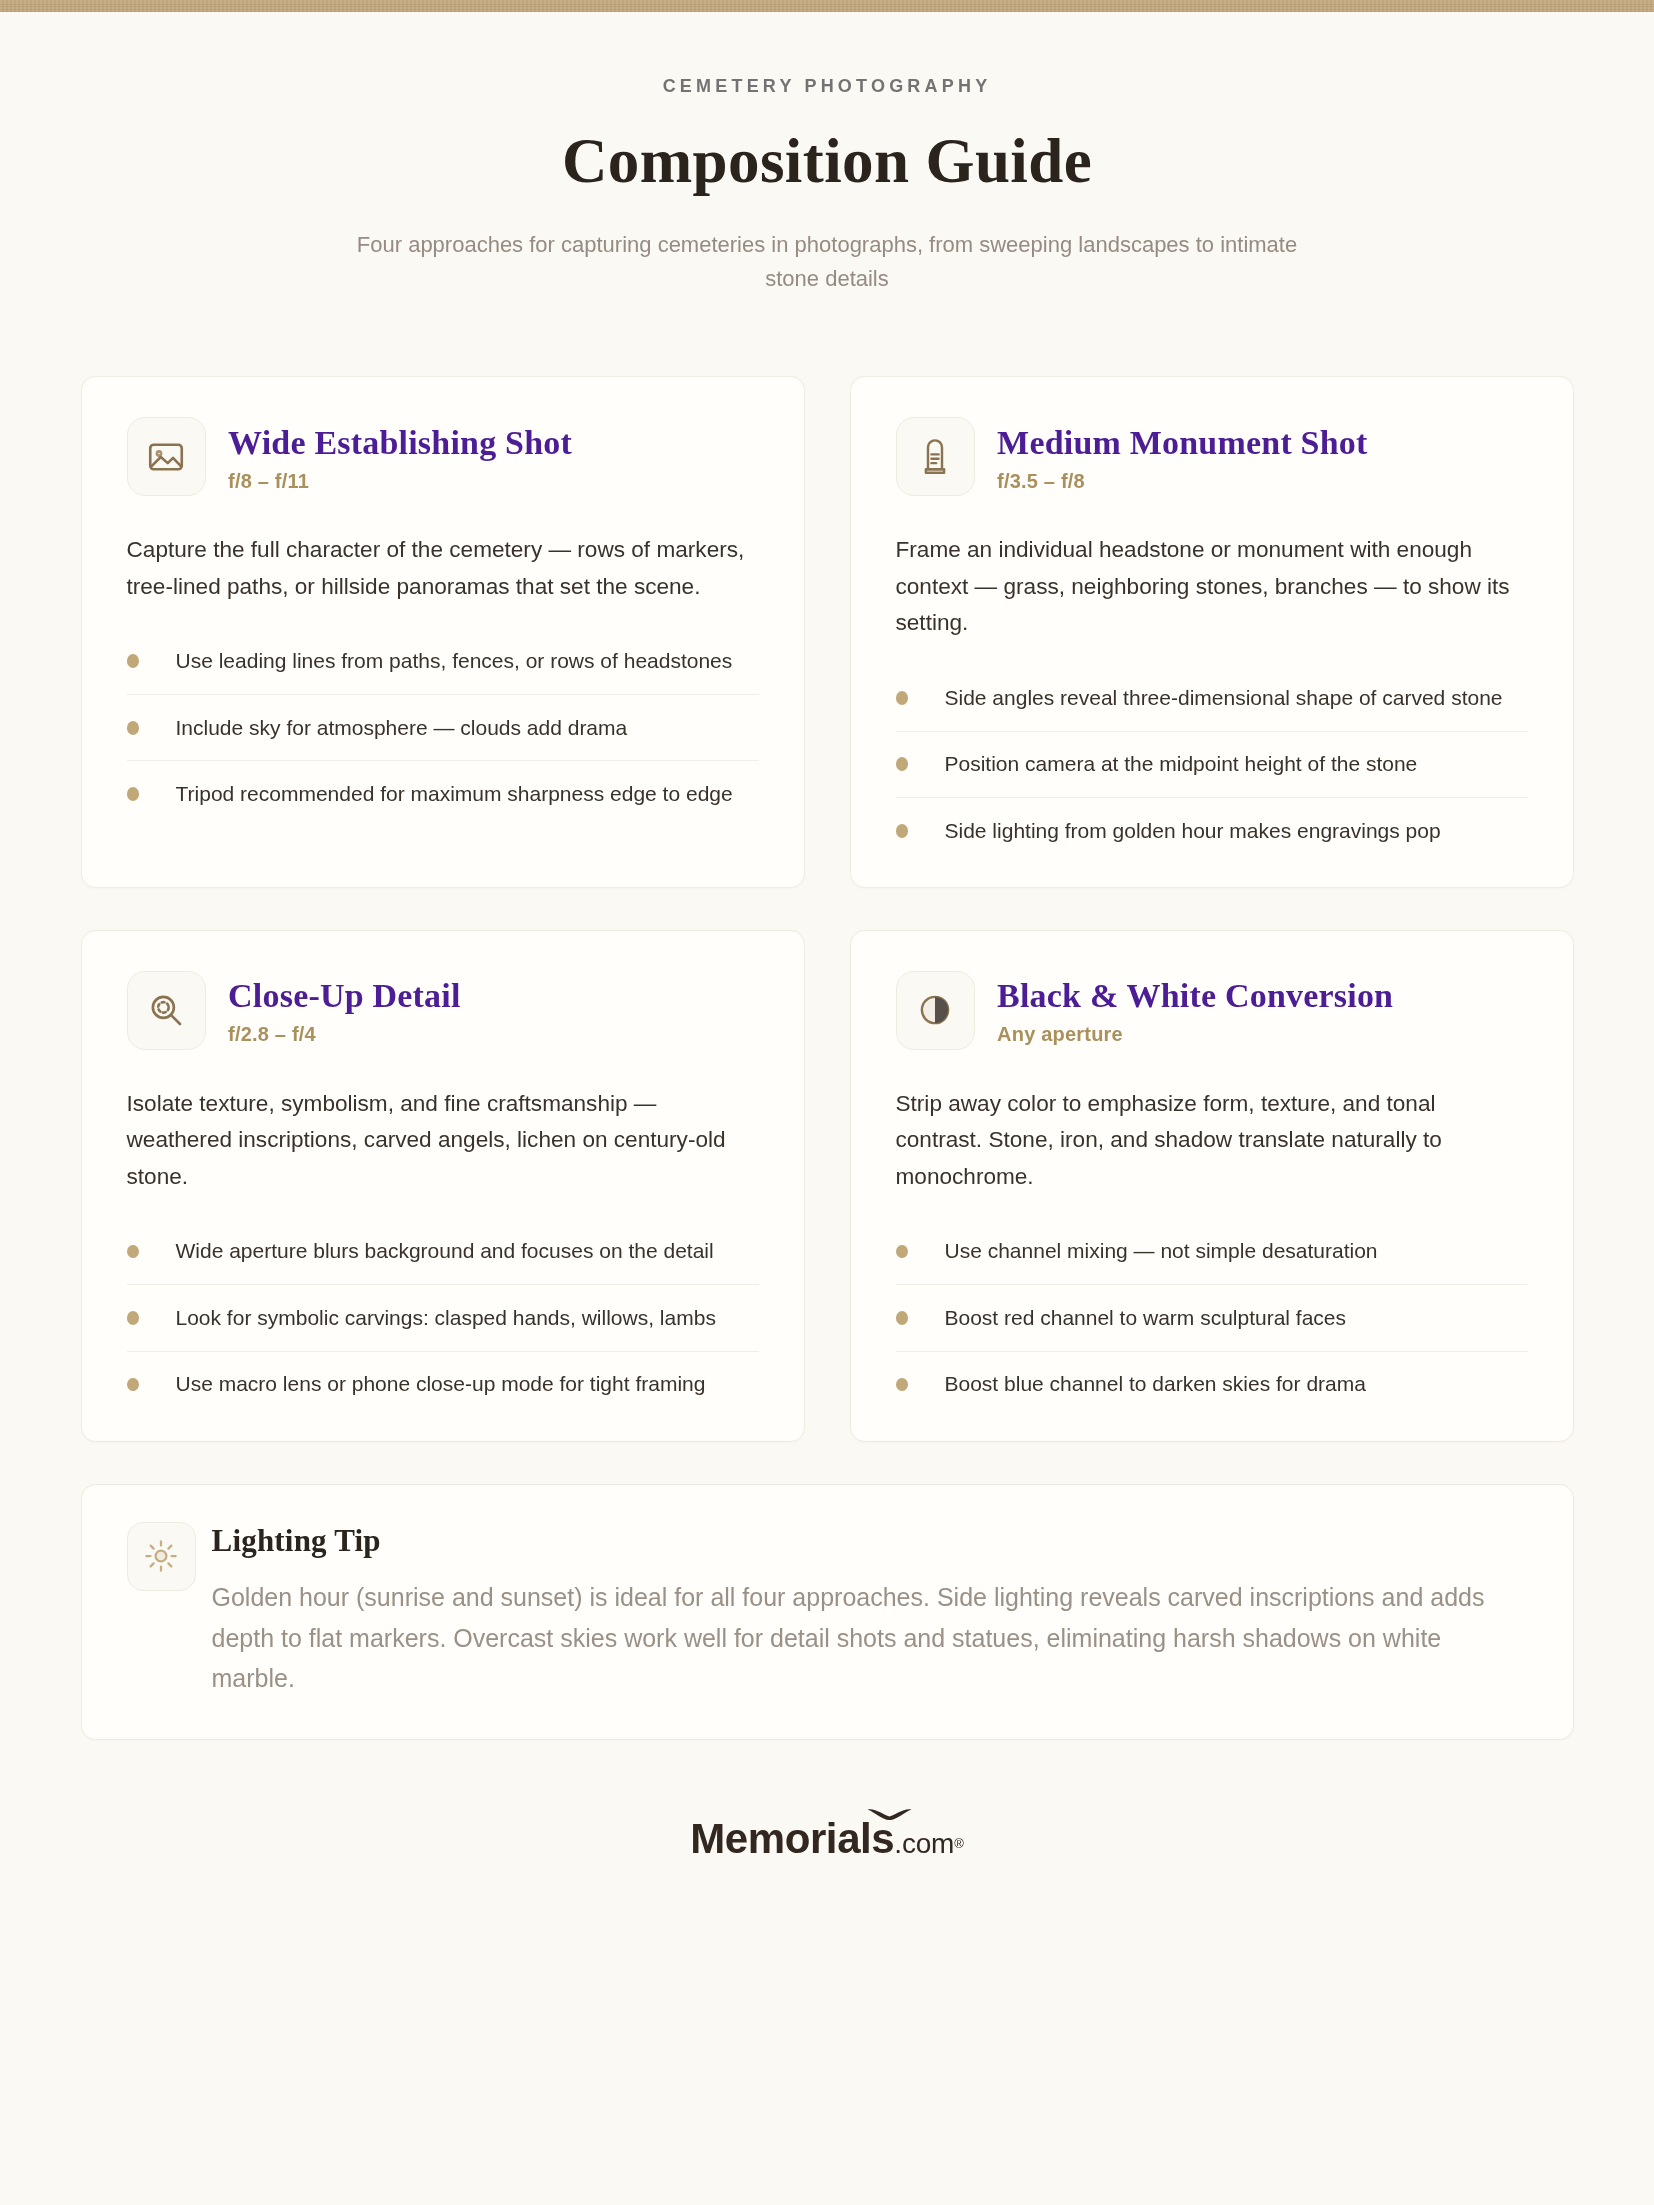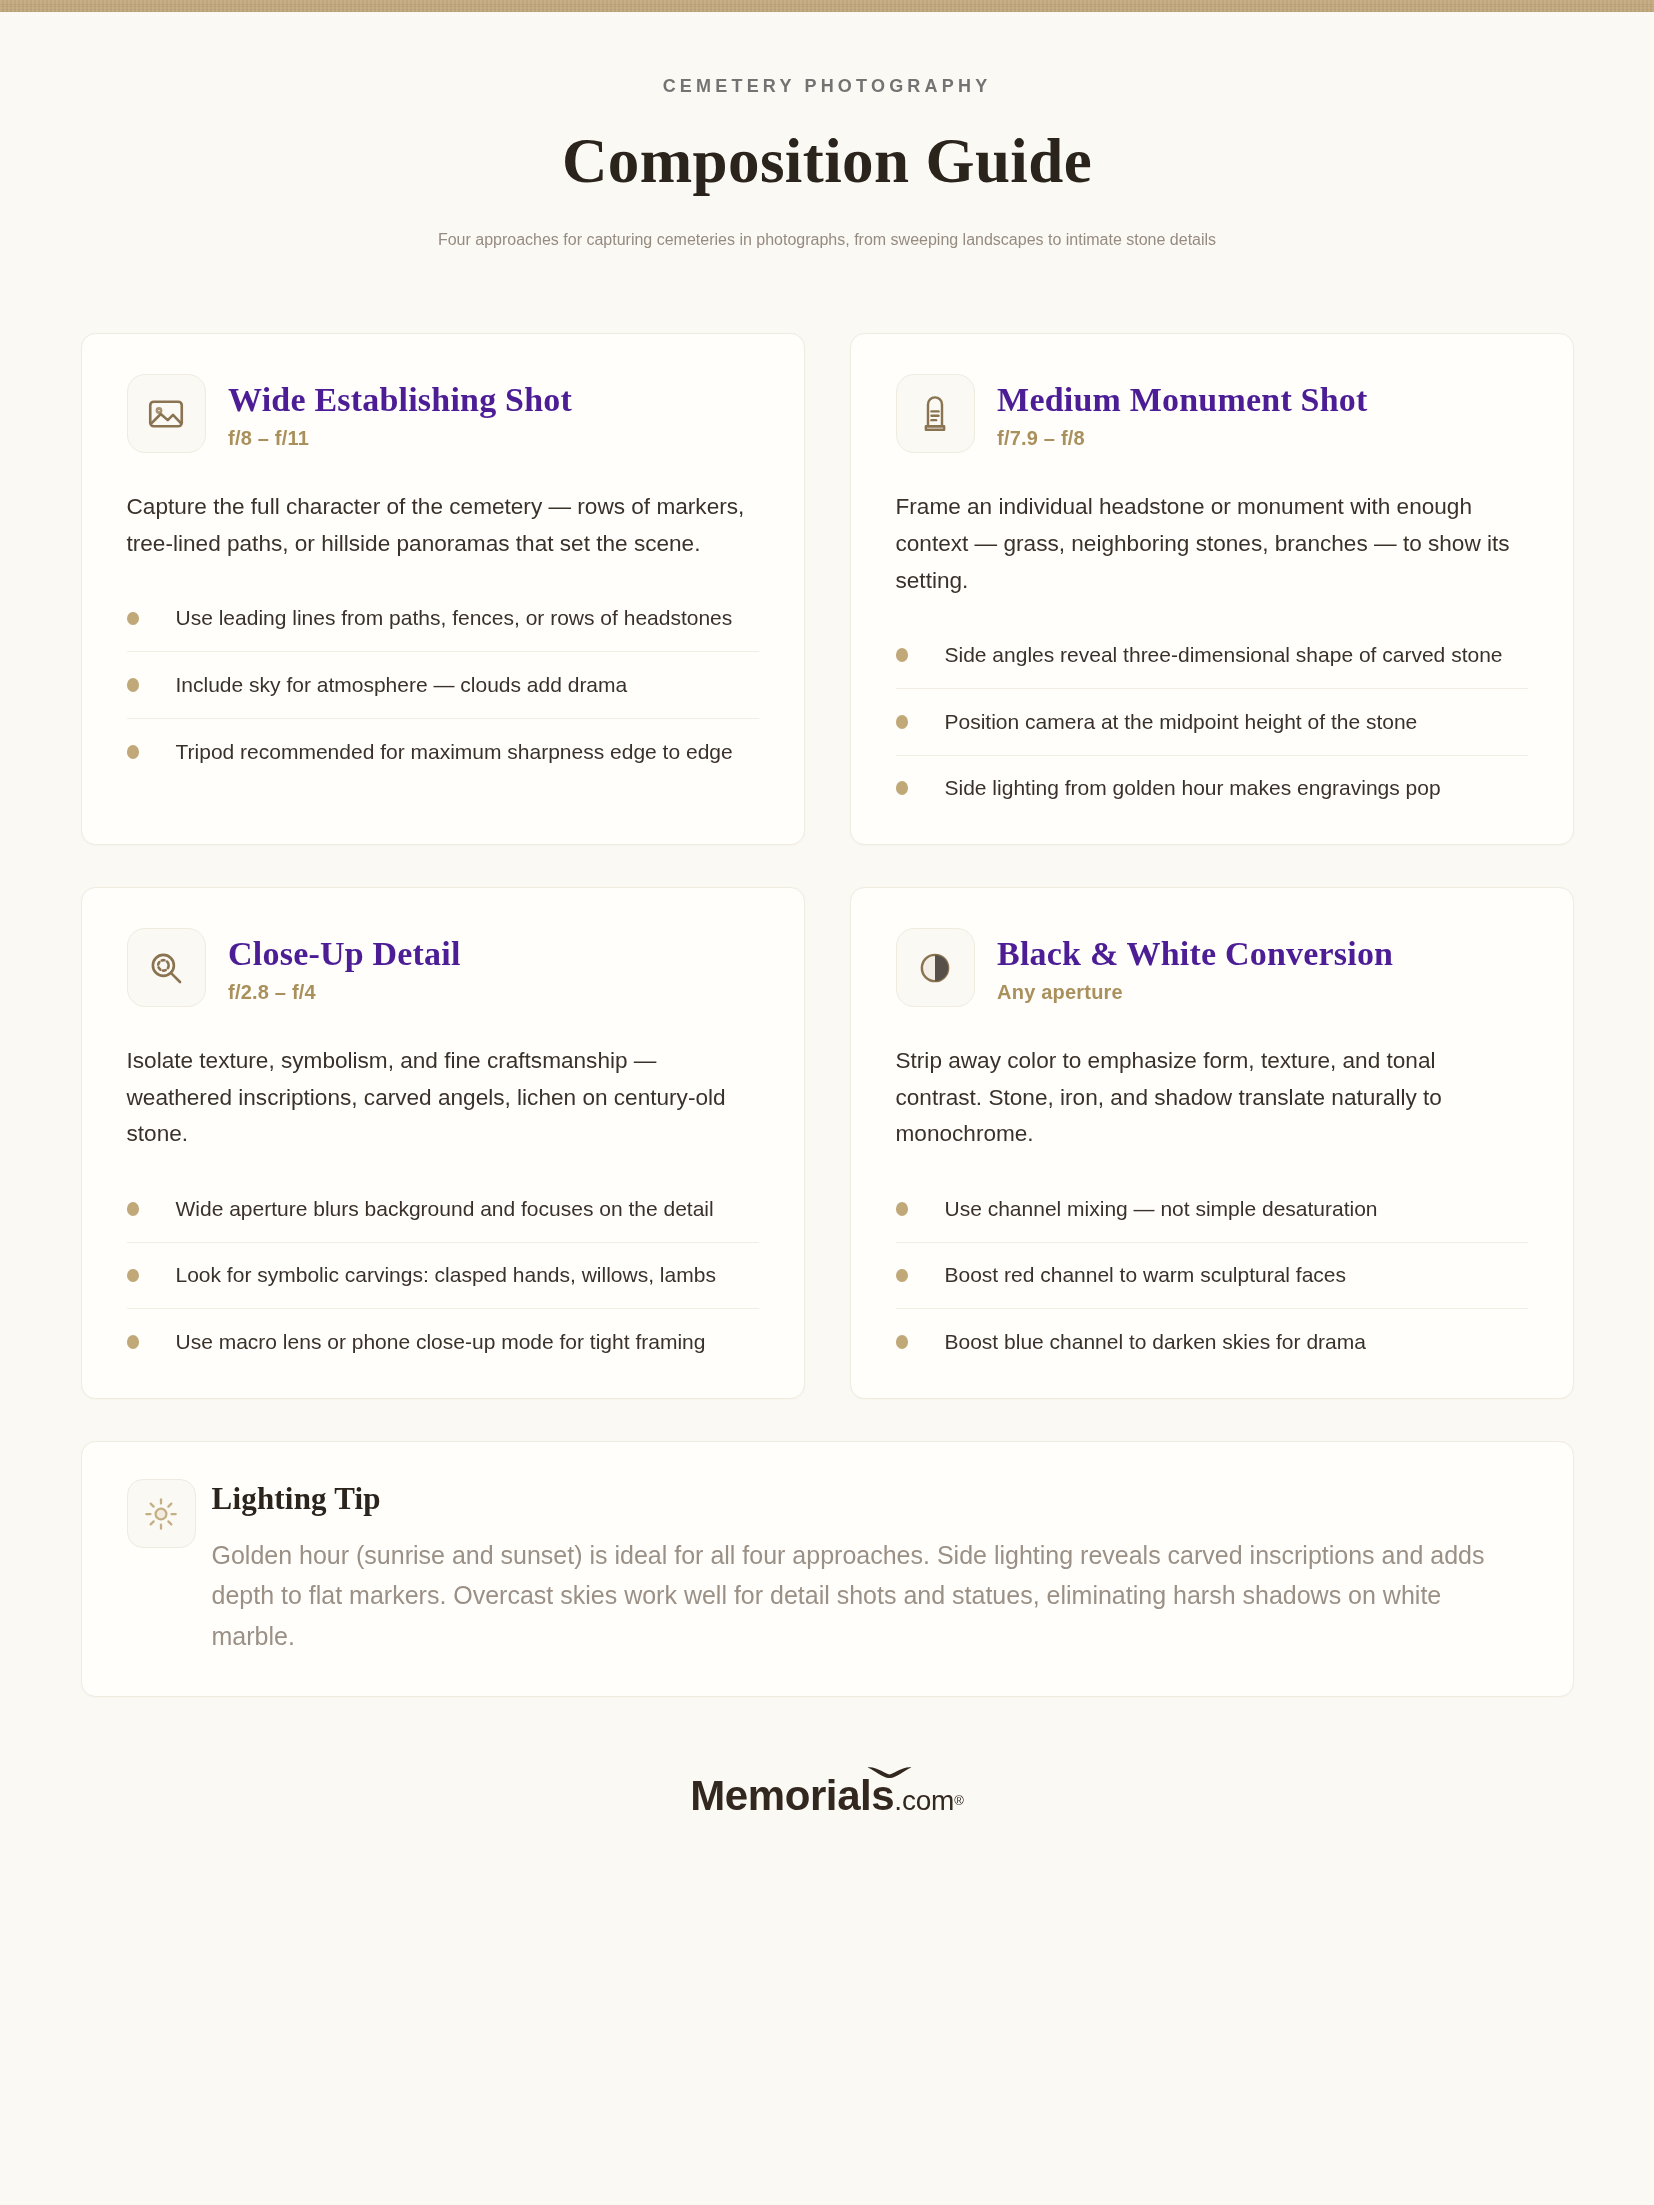--- a/index.html
+++ b/index.html
@@ -50,21 +50,21 @@
     font-family: "Liberation Serif", serif;
     font-size: 63px;
     font-weight: 700;
     letter-spacing: 0.4px;
     color: #2b241d;
     line-height: 1.05;
   }
   .subtitle {
     margin: 34px auto 0;
     width: 986px;
-    font-size: 16px;
+    font-size: 22px;
     line-height: 1.52;
     color: #968b81;
     font-weight: 400;
   }
 
   
   .grid {
     margin: 81px auto 0;
     width: 1493px;
     display: grid;
@@ -280,21 +280,21 @@
               <path d="M8 6.5 a4 4 0 0 1 8 0 V19 H8 Z"></path>
               <path d="M6.8 19 H17.2 V21 H6.8 Z"></path>
               <line x1="10" y1="10.5" x2="14" y2="10.5"></line>
               <line x1="10" y1="13" x2="14" y2="13"></line>
               <line x1="10" y1="15.5" x2="12.6" y2="15.5"></line>
             </svg>
           </span>
         </div>
         <div class="head-text">
           <div class="card-title">Medium Monument Shot</div>
-          <div class="card-aperture">f/7.9 – f/8</div>
+          <div class="card-aperture">f/3.5 – f/8</div>
         </div>
       </div>
       <p class="card-desc">Frame an individual headstone or monument with enough context — grass, neighboring stones, branches — to show its setting.</p>
       <ul class="tips">
         <li class="tip">
           <span class="bullet"></span>
           <span class="tip-text">Side angles reveal three-dimensional shape of carved stone</span>
         </li>
         <li class="tip">
           <span class="bullet"></span>

